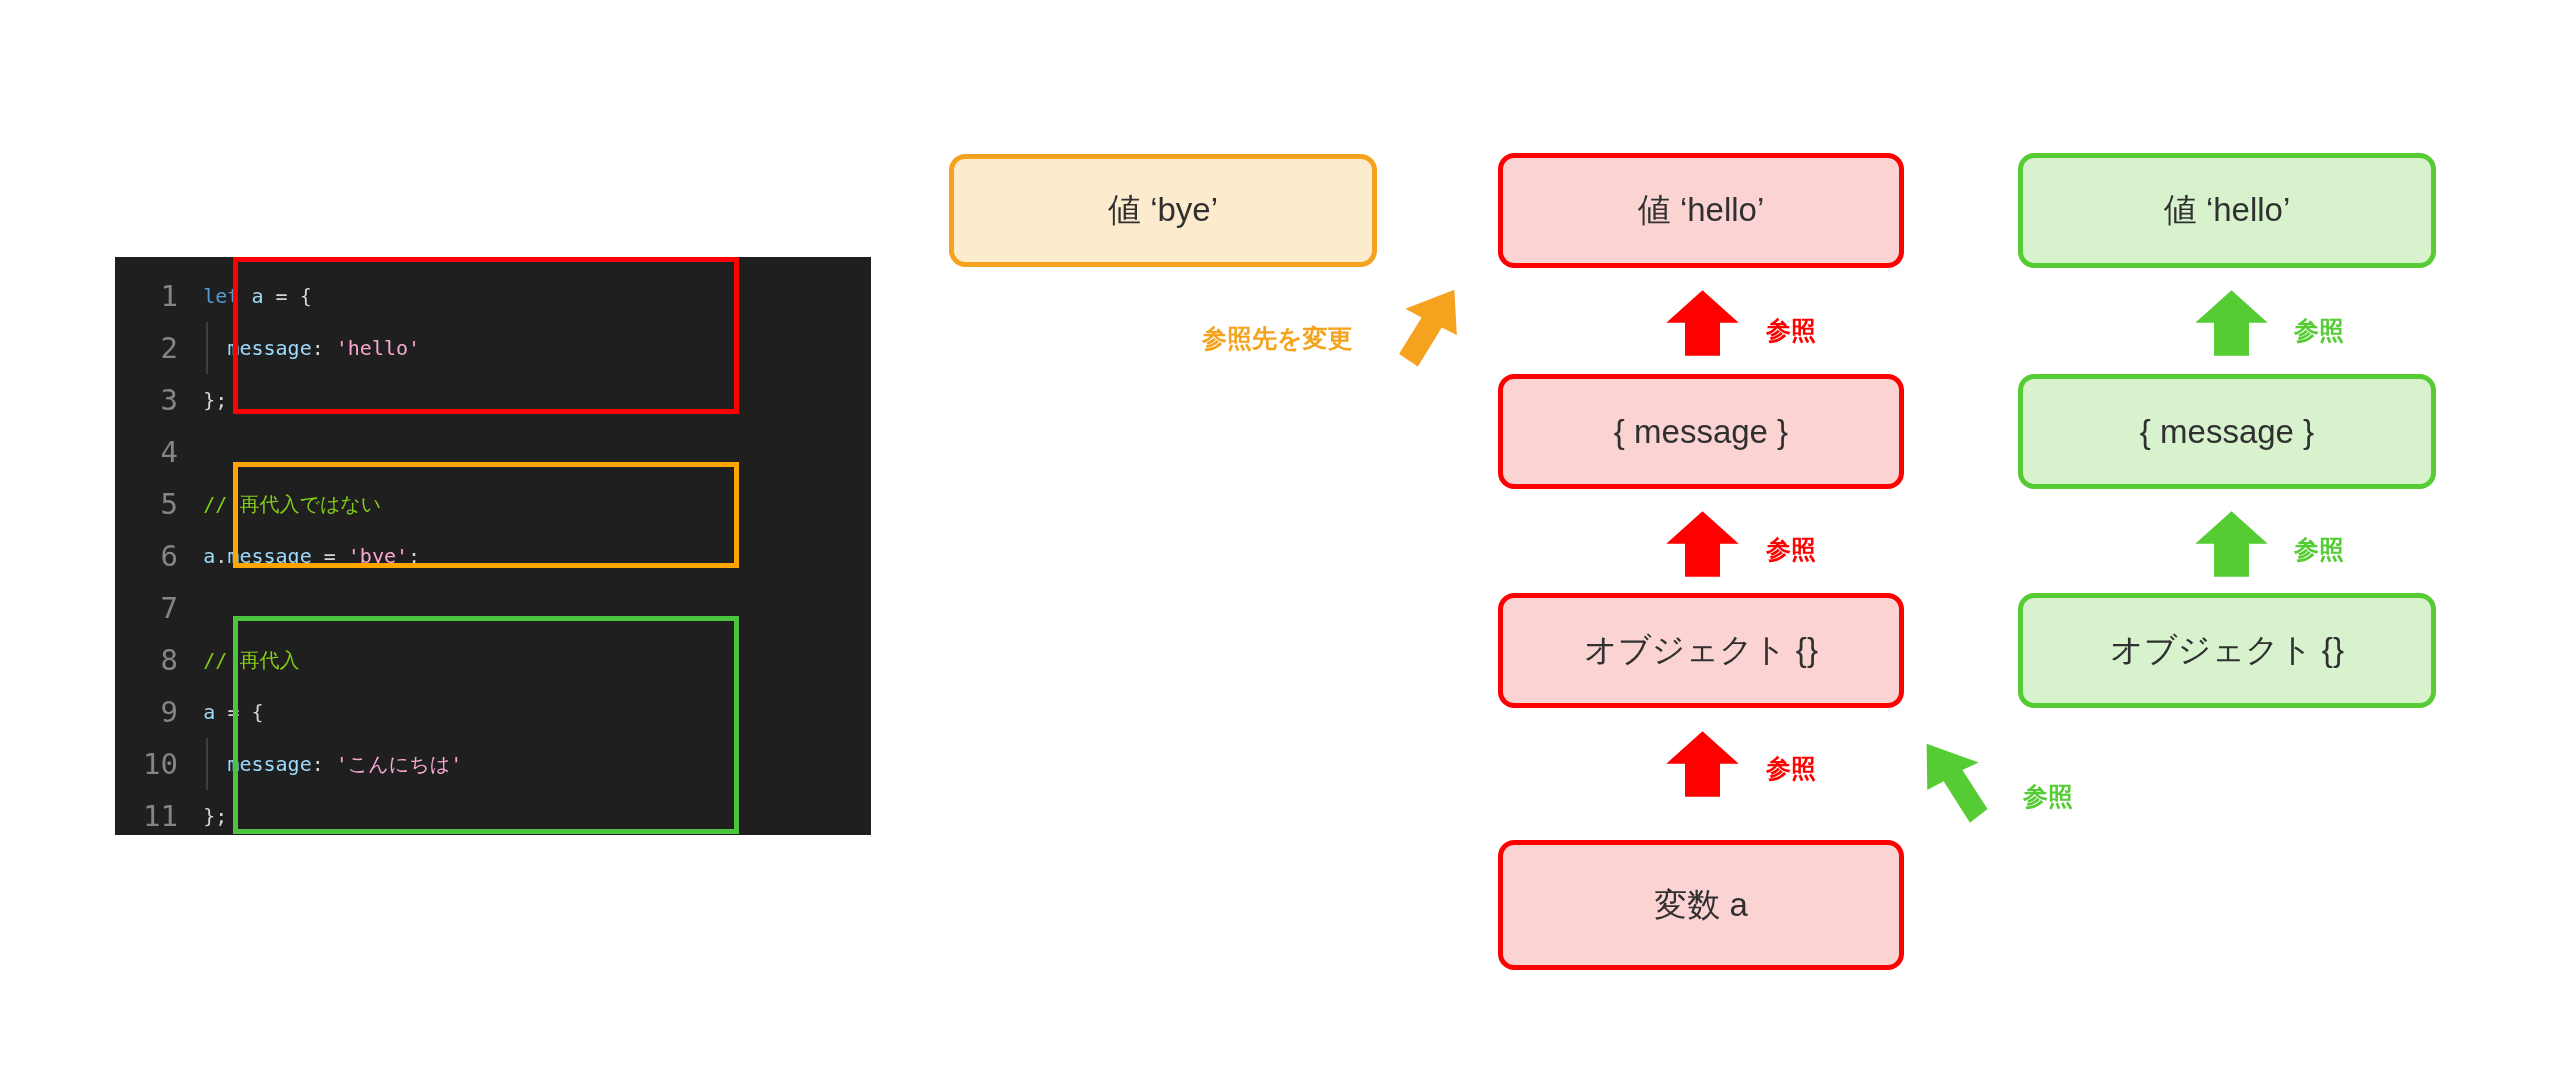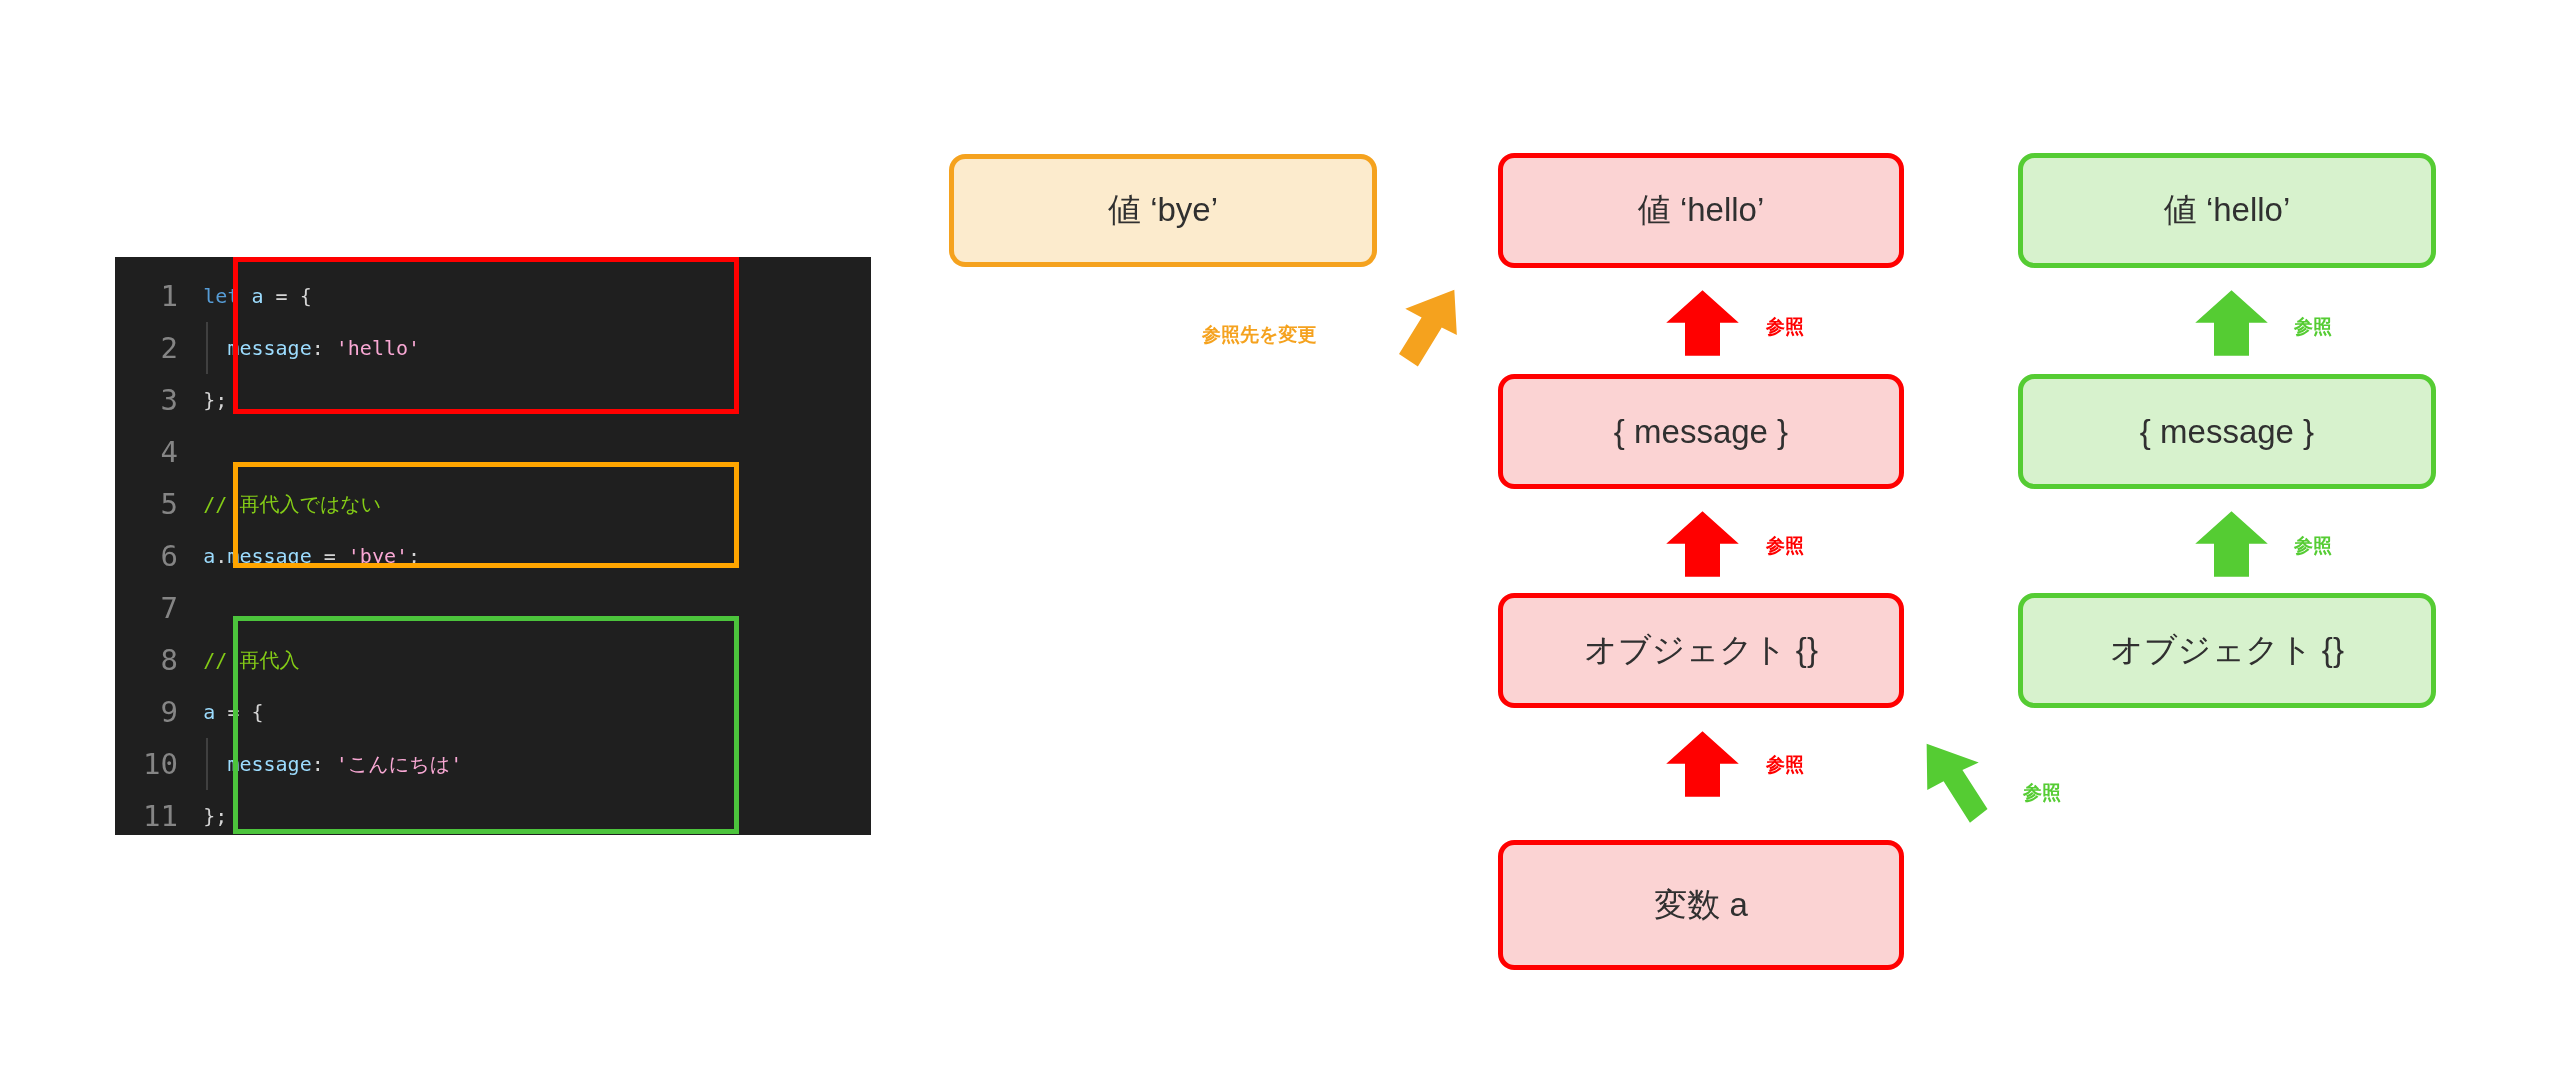--- a/index.html
+++ b/index.html
@@ -49,21 +49,21 @@
     display:flex;align-items:center;justify-content:center;
     font-size:33px;color:#303030;text-align:center;
     font-family:"Liberation Sans","DejaVu Sans",sans-serif;
   }
   .n-orange{border:5.7px solid #F5A21E;background:#FCEBCD;}
   .n-red   {border:5.7px solid #FF0000;background:#FBD3D3;}
   .n-green {border:5.7px solid #55CC33;background:#D7F2CD;}
 
   .arrow{position:absolute;}
   .alabel{
-    position:absolute;font-size:19px;font-weight:bold;
+    position:absolute;font-size:25px;font-weight:bold;
     font-family:"Liberation Sans","DejaVu Sans",sans-serif;
     white-space:nowrap;
   }
   .l-red{color:#FF0000;}
   .l-green{color:#55CC33;}
   .l-orange{color:#F5A21E;}
 </style>
 </head>
 <body>
 

